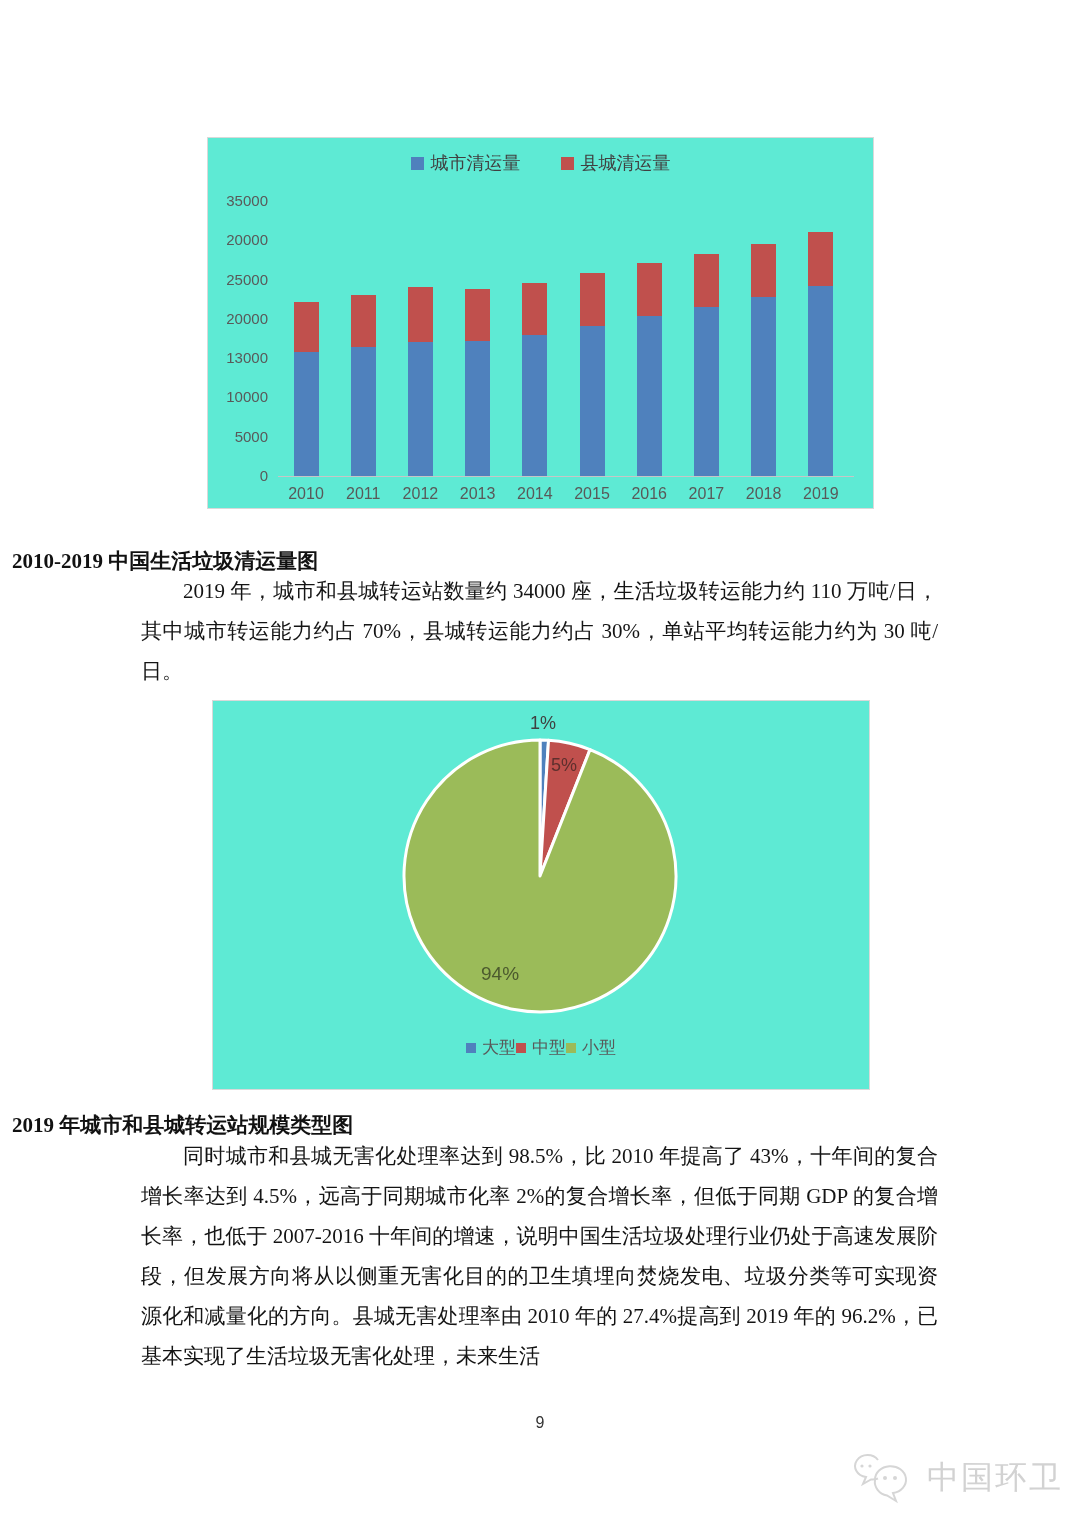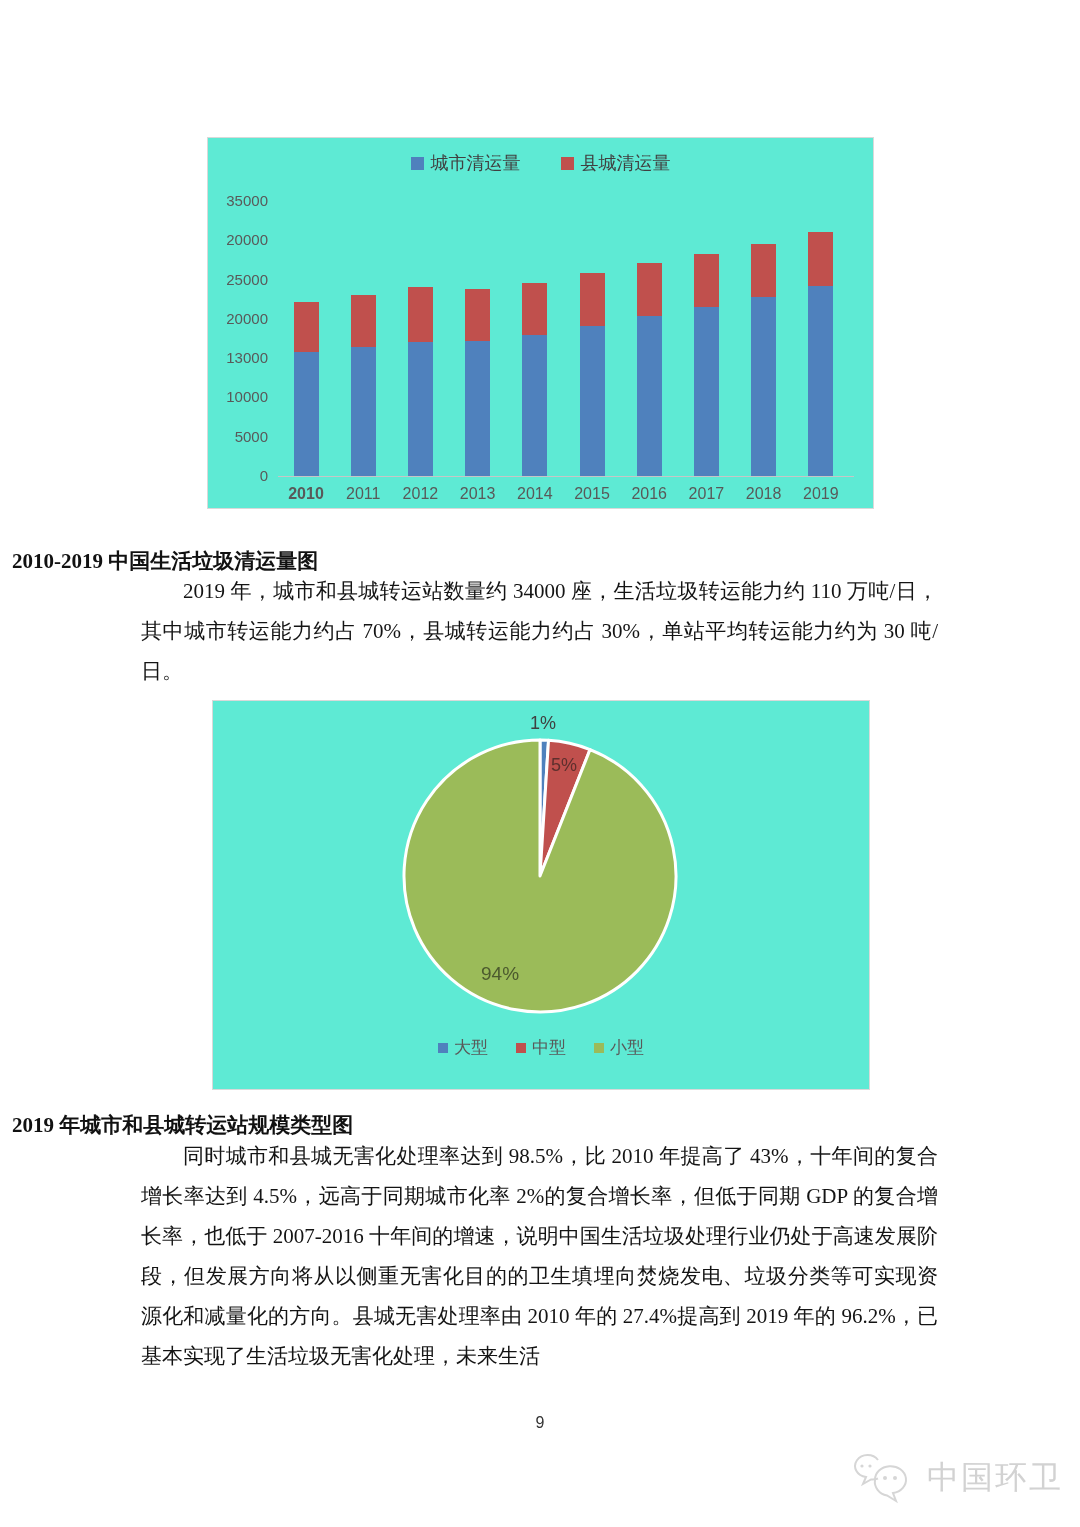--- a/index.html
+++ b/index.html
@@ -21,21 +21,21 @@
   .axis-line{position:absolute;left:70px;top:338px;width:576px;height:1px;background:#c6c6c6;}
   .bar-seg{position:absolute;width:25px;}
   .xtick{position:absolute;top:347px;width:60px;text-align:center;font-size:16px;color:#595959;}
 
   
   #pie-svg{position:absolute;left:177px;top:25px;}
   .pie-label{position:absolute;font-size:18px;color:#404040;}
   #pie-label-0{left:330px;top:12px;transform:translateX(-50%);}
   #pie-label-1{left:338px;top:54px;color:#5e2f2d;}
   #pie-label-2{left:268px;top:262px;font-size:19px;color:#4c5a2e;}
-  .pie-legend{position:absolute;bottom:30px;left:0;width:100%;display:flex;justify-content:center;gap:28px;
+  .pie-legend{position:absolute;bottom:30px;left:0;width:100%;display:flex;justify-content:center;
     font-size:17px;color:#595959;}
   .pie-legend .legend-item{gap:6px;}
   .pie-legend .swatch{width:10px;height:10px;}
 
   
   .caption{position:absolute;left:0;width:100%;margin:12px;
     font-family:"Liberation Serif", serif;font-weight:bold;font-size:21px;color:#111;}
   #cap1{top:535px;}
   #cap2{top:1099px;}
   .para{position:absolute;left:141px;width:797px;margin:0;
@@ -72,21 +72,21 @@
         <div class="ytick" style="top: 329px;">0</div>
         <div class="ytick" style="top: 289.714px;">5000</div>
         <div class="ytick" style="top: 250.429px;">10000</div>
         <div class="ytick" style="top: 211.143px;">13000</div>
         <div class="ytick" style="top: 171.857px;">20000</div>
         <div class="ytick" style="top: 132.571px;">25000</div>
         <div class="ytick" style="top: 93.2857px;">20000</div>
         <div class="ytick" style="top: 54px;">35000</div>
         <div class="bar-seg" style="left: 85.5px; top: 213.9px; height: 124.1px; background: rgb(79, 129, 189);"></div>
         <div class="bar-seg" style="left: 85.5px; top: 164.4px; height: 49.5px; background: rgb(192, 80, 77);"></div>
-        <div class="xtick" style="left: 68px; font-weight: bold;">2010</div>
+        <div class="xtick" style="left: 68px;">2010</div>
         <div class="bar-seg" style="left: 142.7px; top: 209.1px; height: 128.9px; background: rgb(79, 129, 189);"></div>
         <div class="bar-seg" style="left: 142.7px; top: 156.5px; height: 52.6px; background: rgb(192, 80, 77);"></div>
         <div class="xtick" style="left: 125.2px;">2011</div>
         <div class="bar-seg" style="left: 199.9px; top: 203.6px; height: 134.4px; background: rgb(79, 129, 189);"></div>
         <div class="bar-seg" style="left: 199.9px; top: 149.4px; height: 54.2px; background: rgb(192, 80, 77);"></div>
         <div class="xtick" style="left: 182.4px;">2012</div>
         <div class="bar-seg" style="left: 257.1px; top: 202.9px; height: 135.1px; background: rgb(79, 129, 189);"></div>
         <div class="bar-seg" style="left: 257.1px; top: 151px; height: 51.9px; background: rgb(192, 80, 77);"></div>
         <div class="xtick" style="left: 239.6px;">2013</div>
         <div class="bar-seg" style="left: 314.3px; top: 197.4px; height: 140.6px; background: rgb(79, 129, 189);"></div>

